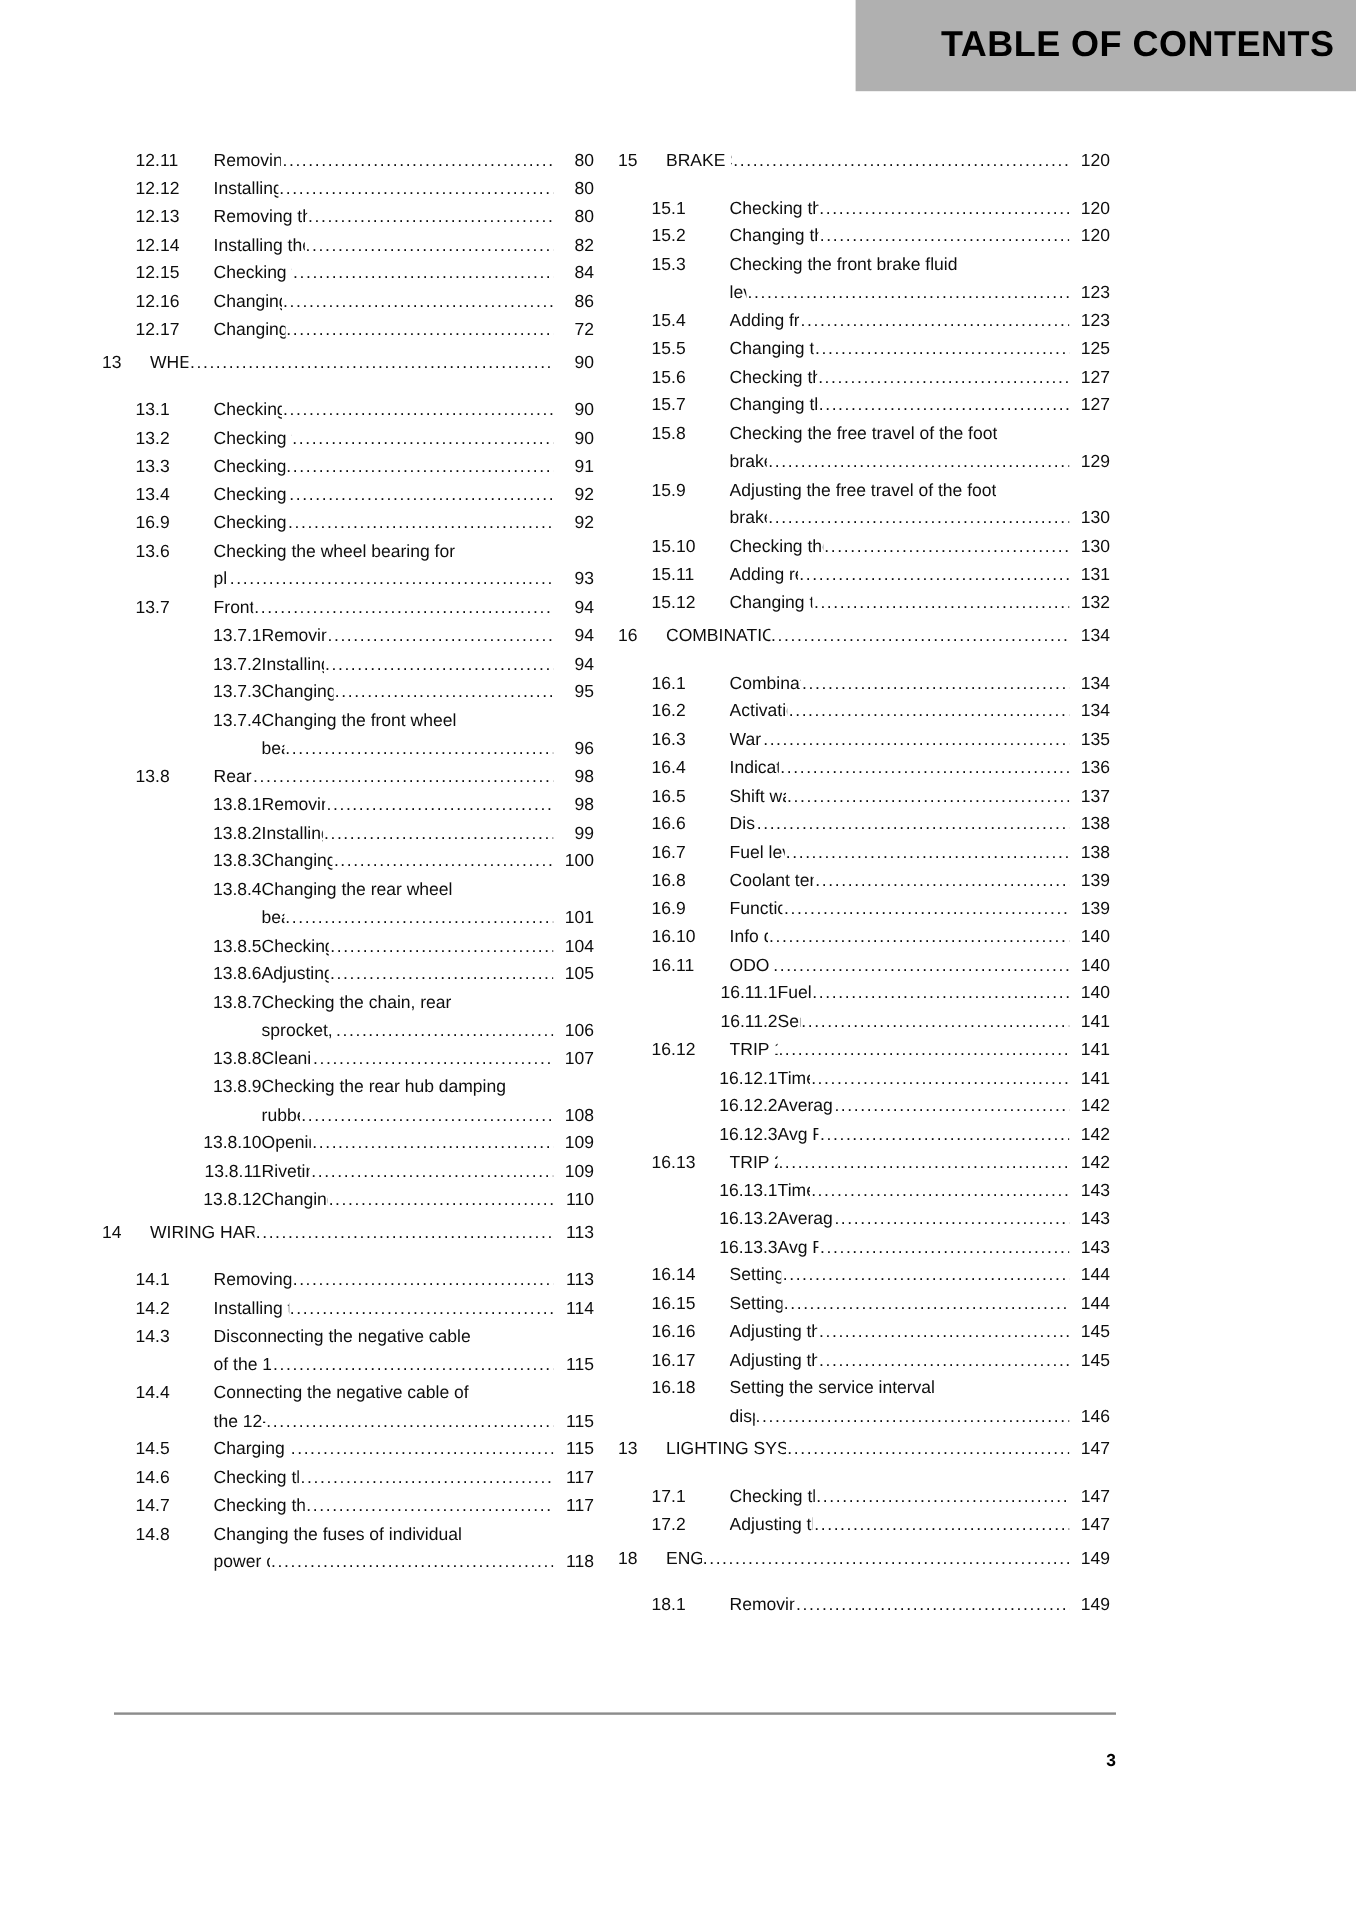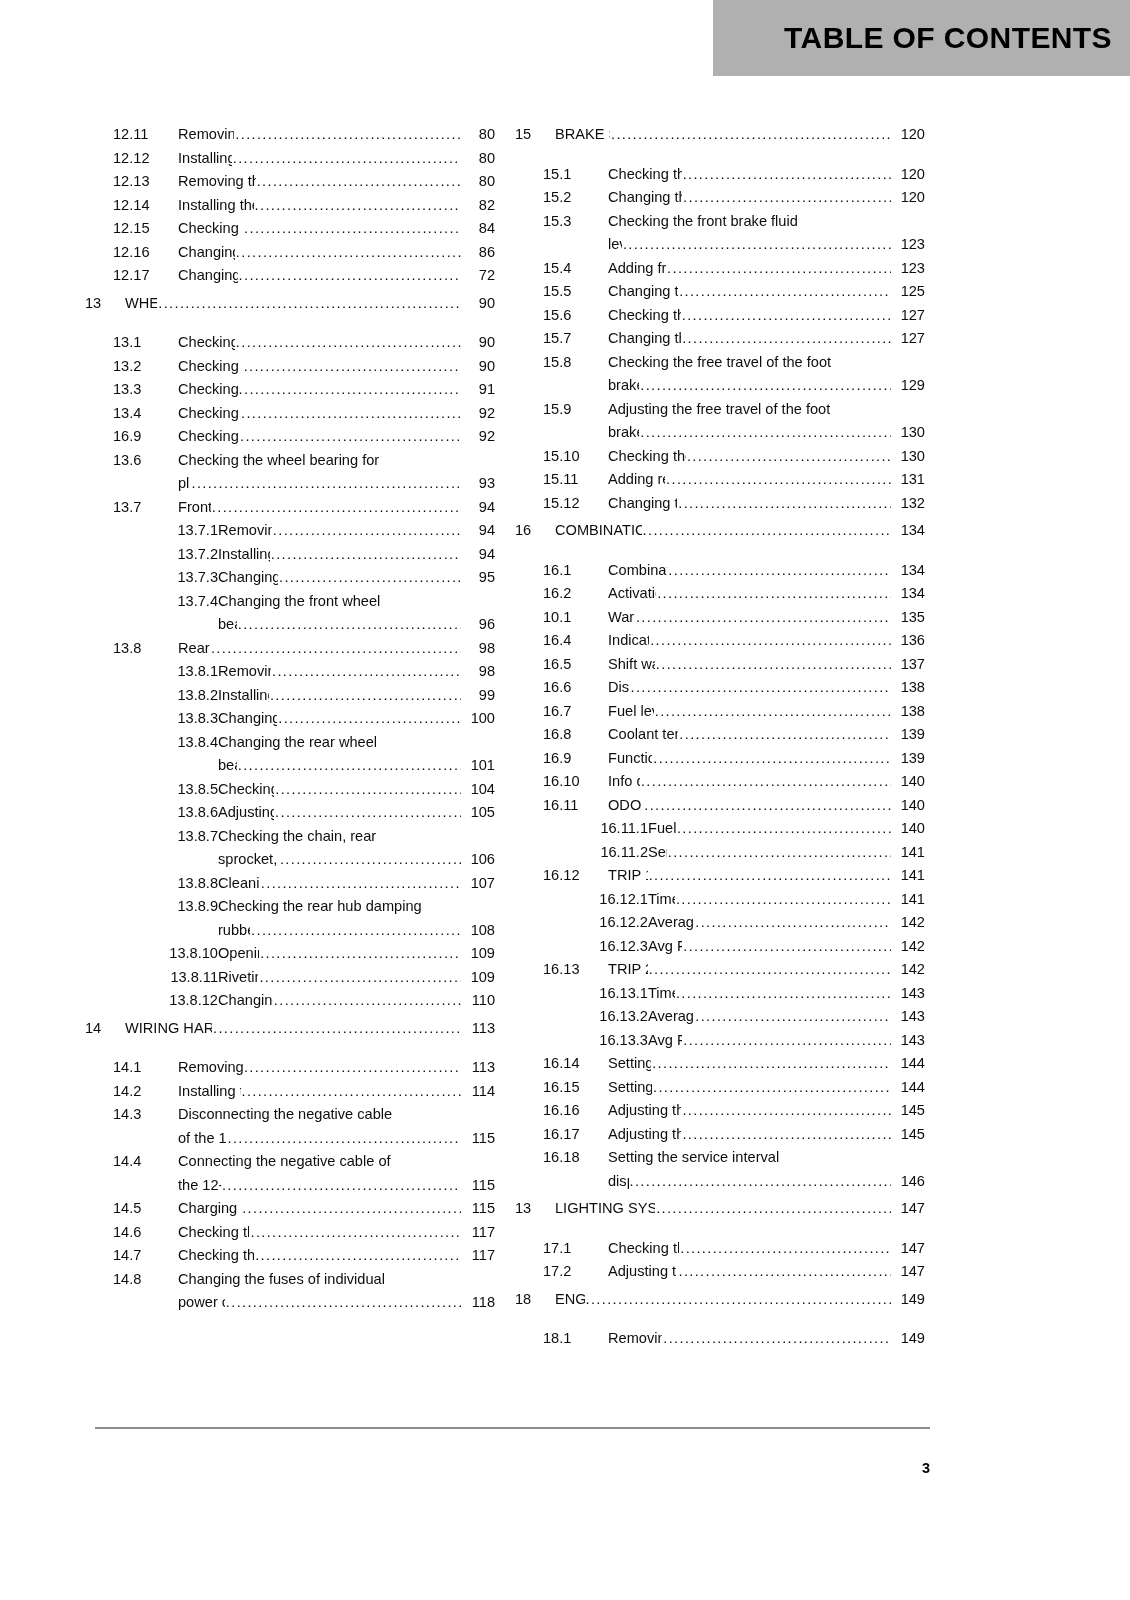--- a/index.html
+++ b/index.html
@@ -750,21 +750,21 @@
           <span class="num">16.2</span>
           <div class="body">
             <div class="leadline">
               <span class="ltext">Activation and test</span>
               <span class="dots"></span>
               <span class="pg">134</span>
             </div>
           </div>
         </div>
         <div class="toc-entry lvl2">
-          <span class="num">10.1</span>
+          <span class="num">16.3</span>
           <div class="body">
             <div class="leadline">
               <span class="ltext">Warnings</span>
               <span class="dots"></span>
               <span class="pg">135</span>
             </div>
           </div>
         </div>
         <div class="toc-entry lvl2">
           <span class="num">16.4</span>

